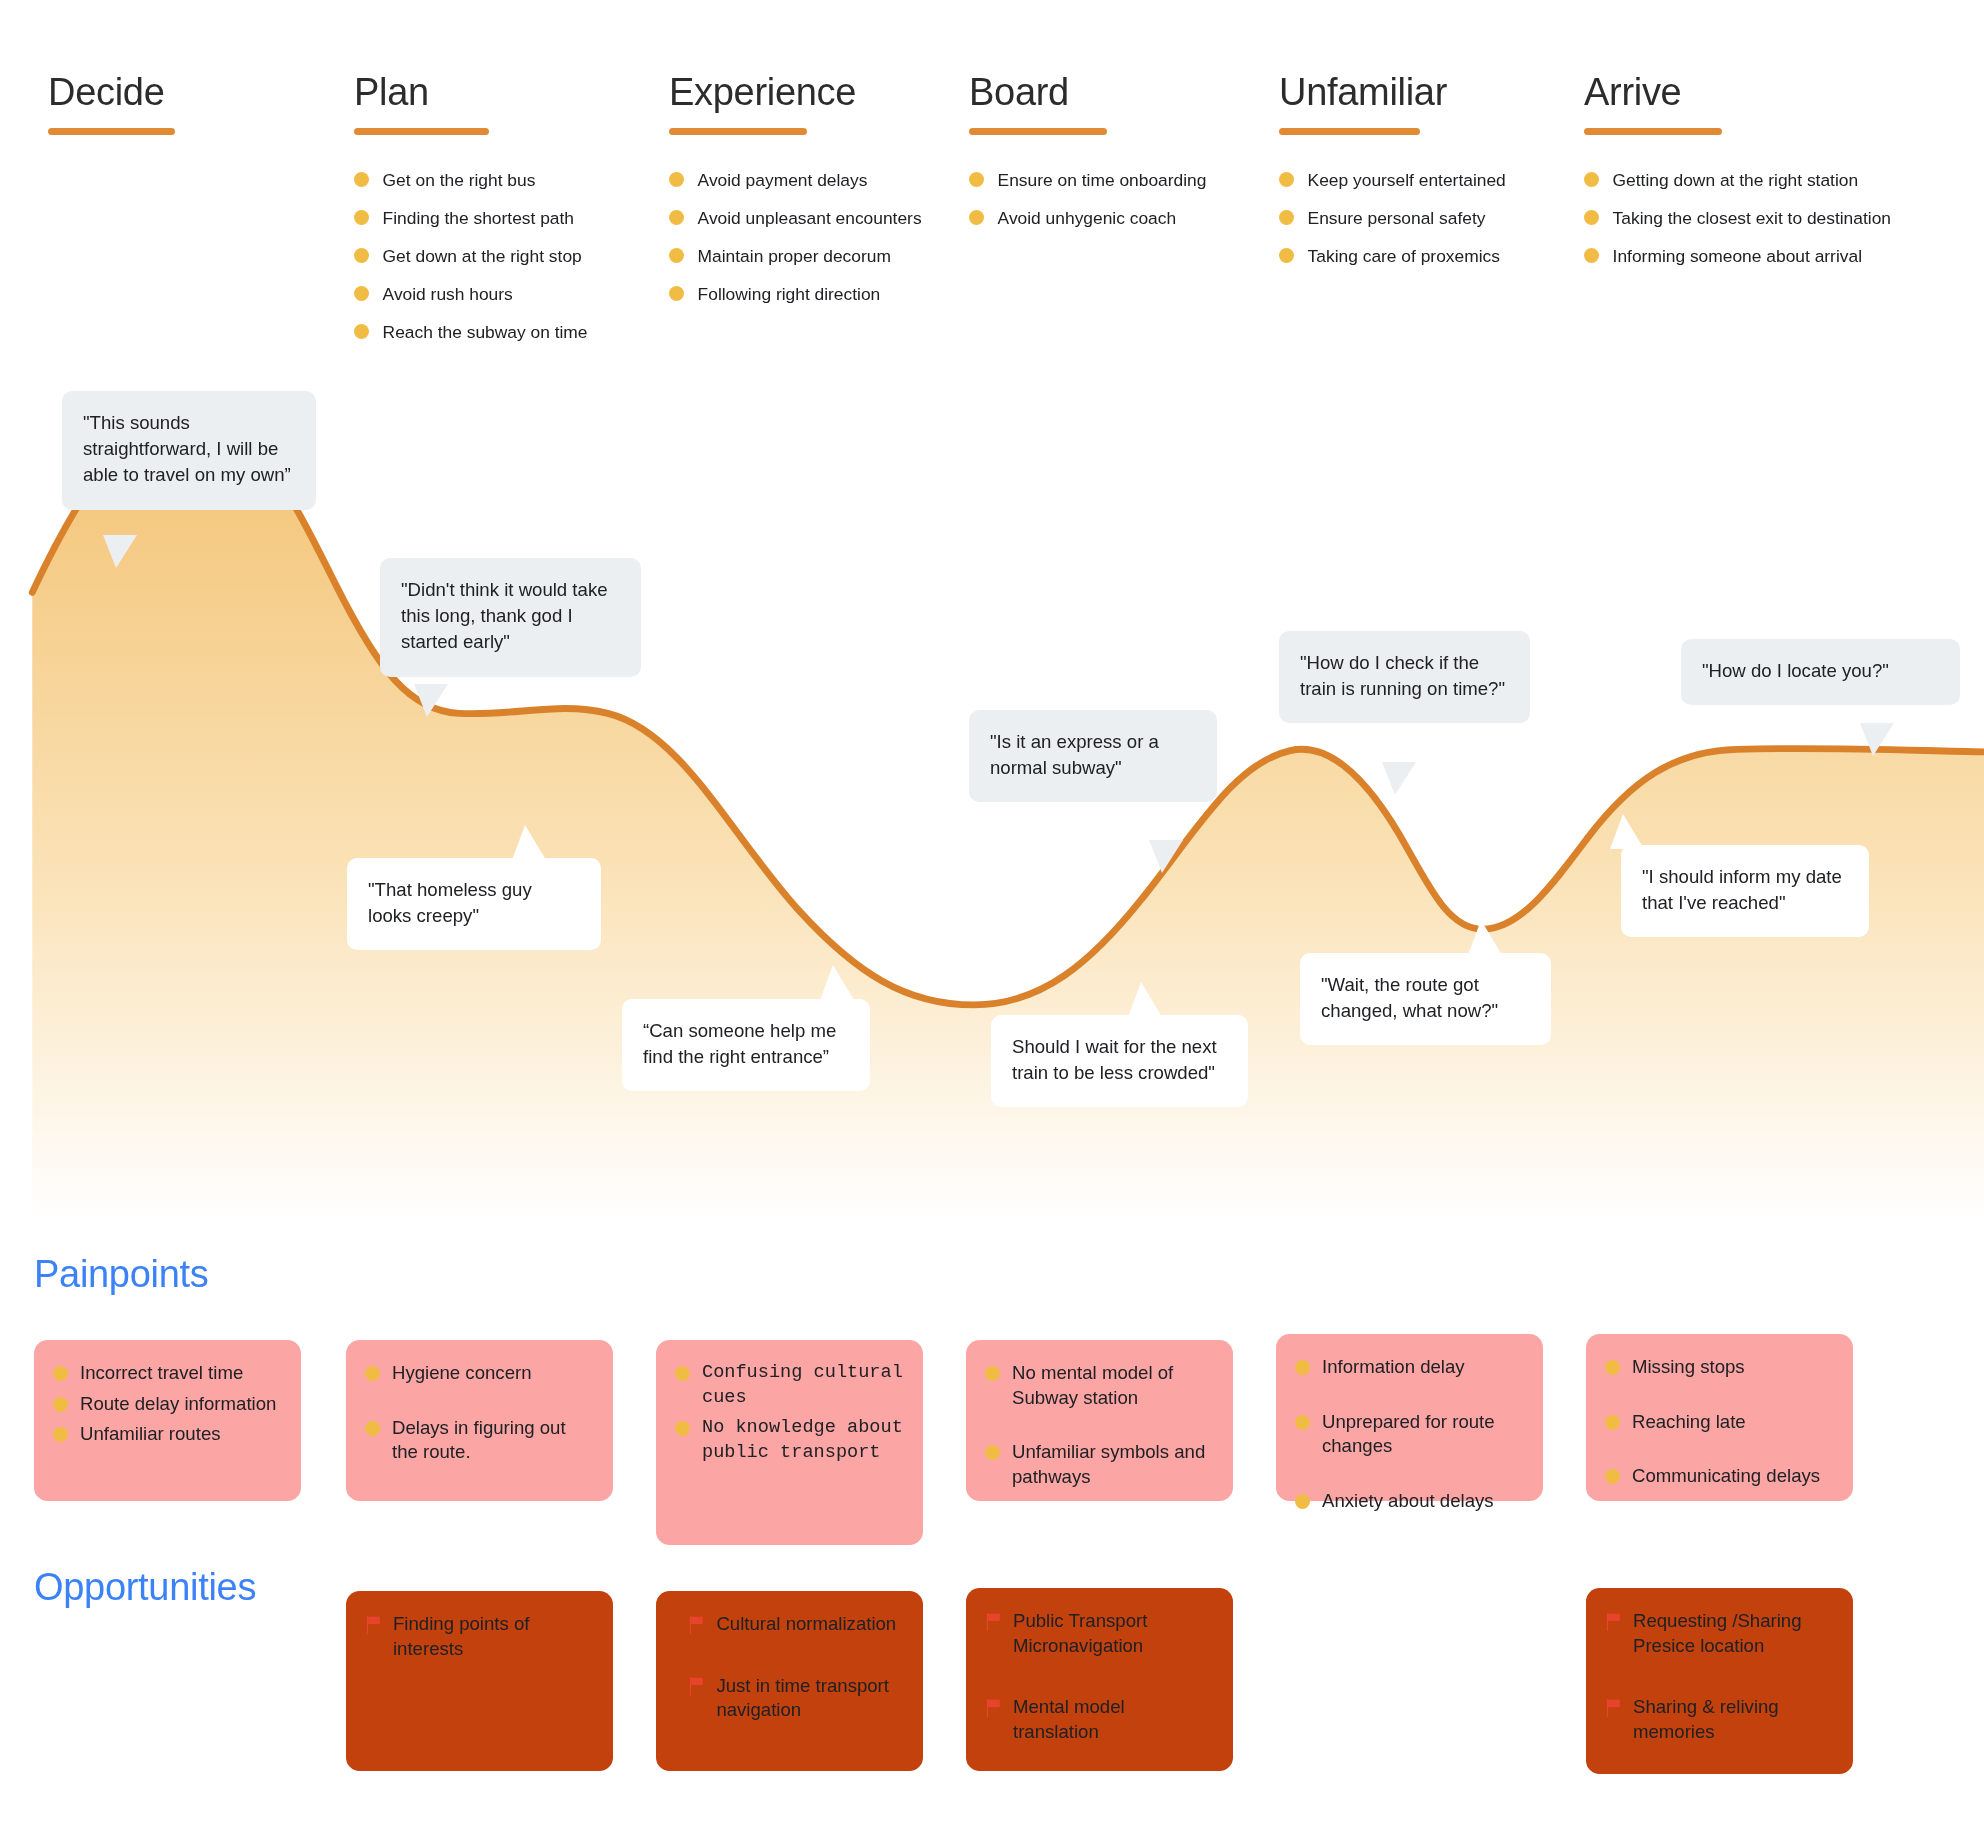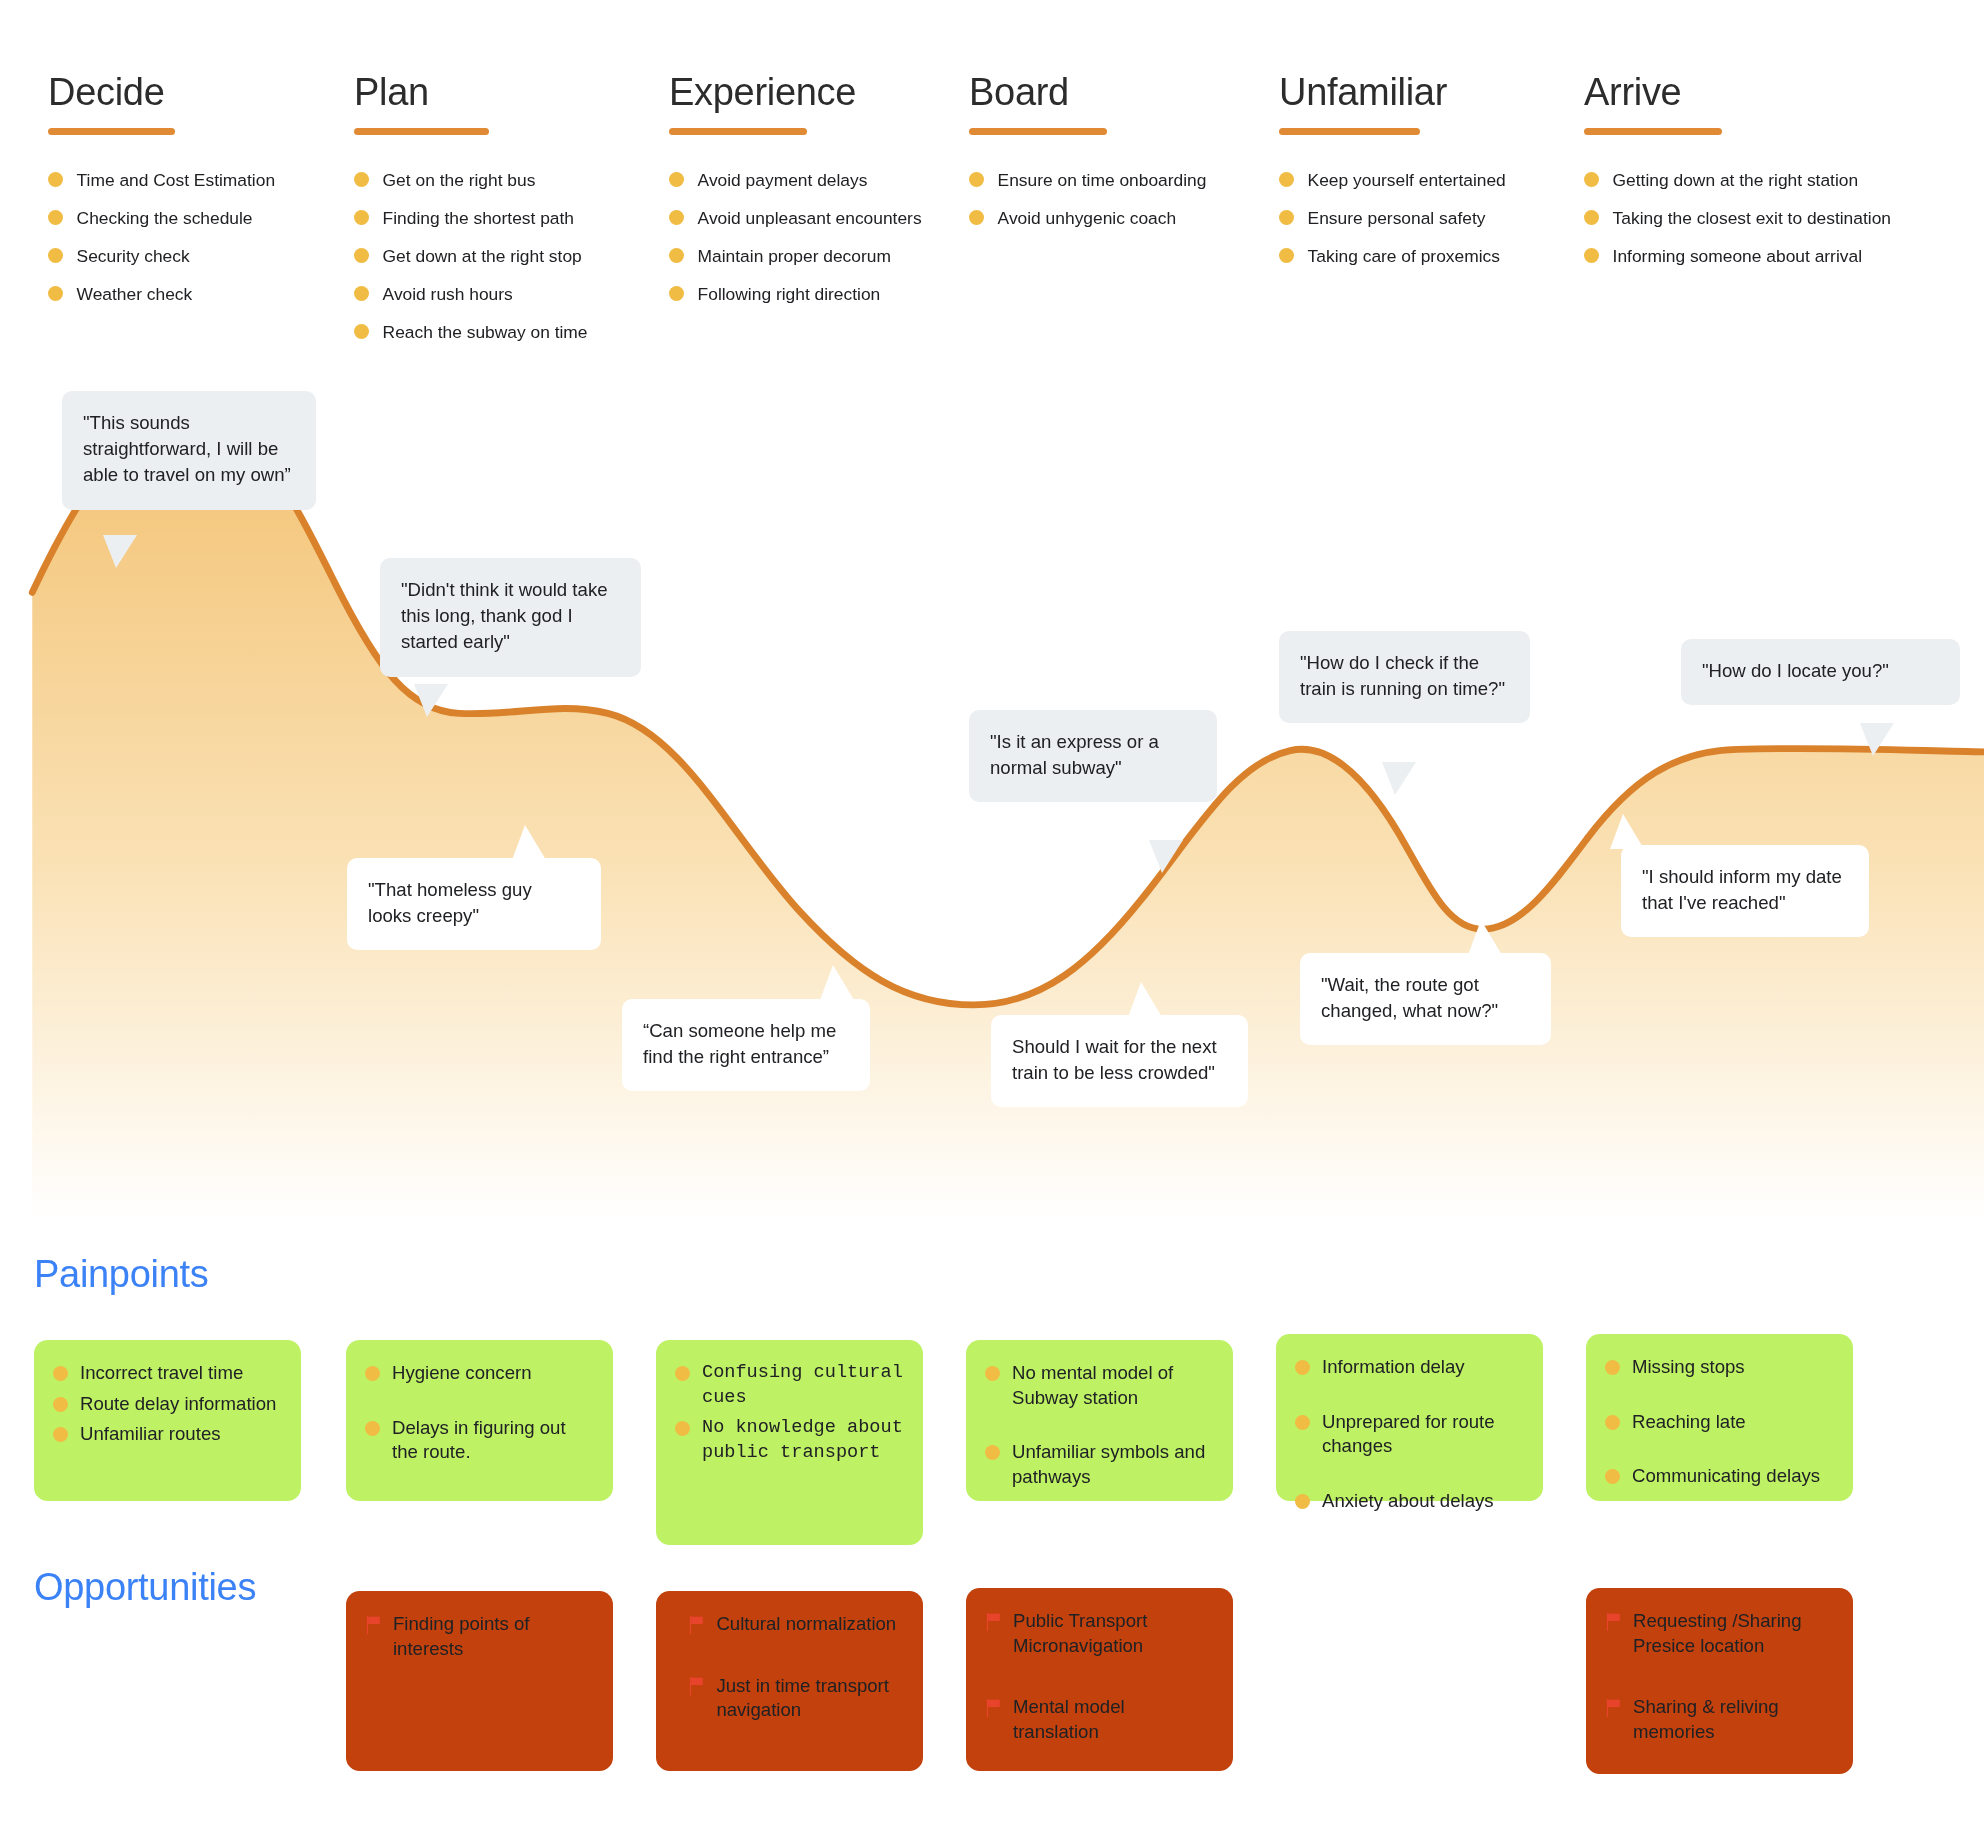--- a/index.html
+++ b/index.html
@@ -51,21 +51,21 @@
   .section-title{
     position:absolute;font-size:38px;font-weight:400;color:#3b82f6;
     letter-spacing:-0.3px;white-space:nowrap;
   }
 
   
   .card{
     position:absolute;border-radius:13.6px;box-sizing:border-box;
     padding:21px 18.6px 21px 18.6px;
   }
-  .card.pain{background:#bef264;}
+  .card.pain{background:#fca5a5;}
   .card.opp{background:#c2410c;}
   .card ul{list-style:none;margin:0;padding:0;}
   .card li{
     display:flex;align-items:flex-start;gap:12.4px;
     font-size:18.6px;line-height:1.32;color:#202124;margin-bottom:16px;
   }
   .card li:last-child{margin-bottom:0;}
   .card.pain li{margin-bottom:6.2px;}
   .card.pain.sp li{margin-bottom:30px;}
   .bullet{
@@ -78,38 +78,20 @@
 </head>
 <body>
 
 <div class="stage">
 
   <div class="phases">
 
     <div class="phase" style="left:48px;width:292px;">
       <div class="phase-title">Decide</div>
       <div class="phase-rule"></div>
-      <ul class="phase-list">
-        <li>
-            <span class="dot"></span>
-            <span>Time and Cost Estimation</span>
-          </li>
-        <li>
-            <span class="dot"></span>
-            <span>Checking the schedule</span>
-          </li>
-        <li>
-            <span class="dot"></span>
-            <span>Security check</span>
-          </li>
-        <li>
-            <span class="dot"></span>
-            <span>Weather check</span>
-          </li>
-      </ul>
     </div>
 
     <div class="phase" style="left:354px;width:298px;">
       <div class="phase-title">Plan</div>
       <div class="phase-rule" style="width:135px;"></div>
       <ul class="phase-list">
         <li>
             <span class="dot"></span>
             <span>Get on the right bus</span>
           </li>

